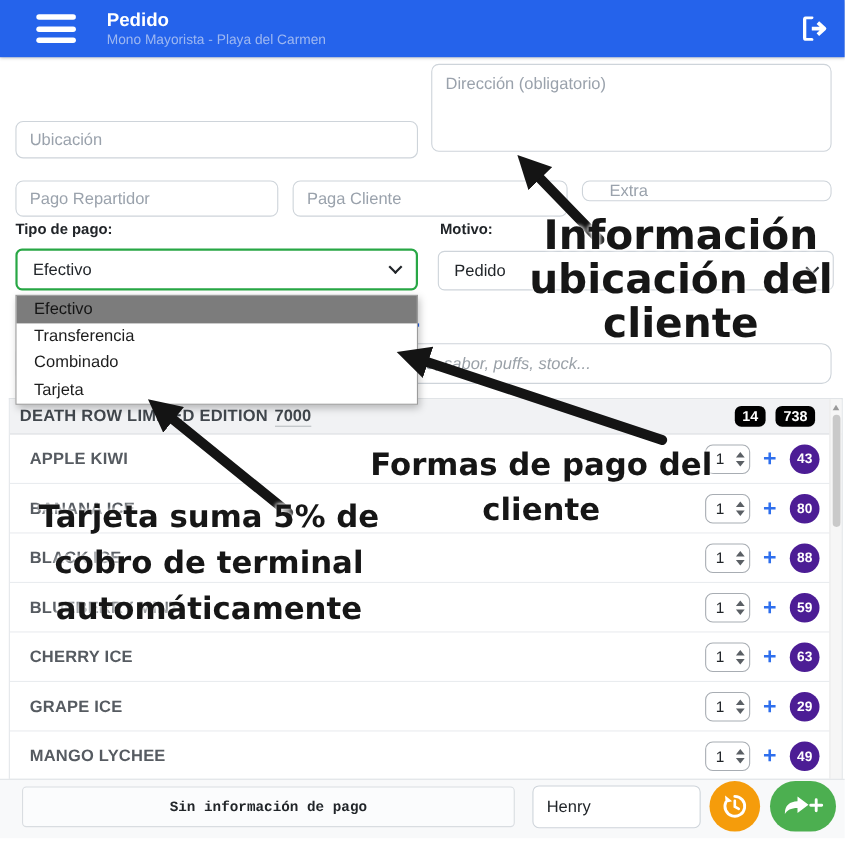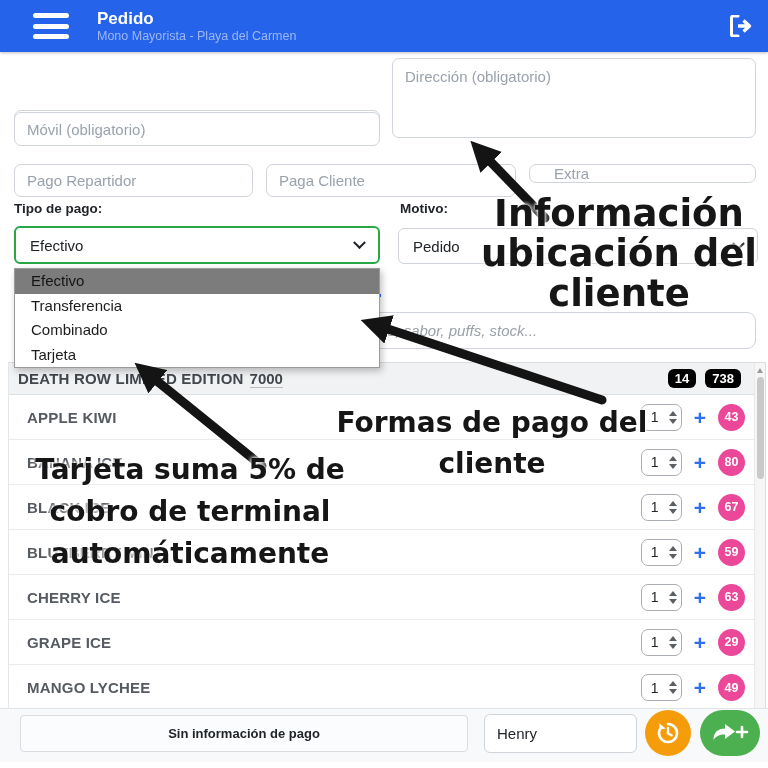--- a/index.html
+++ b/index.html
@@ -75,38 +75,38 @@
   .row-controls { margin-left:auto; display:flex; align-items:center; gap:12px; }
   .qty-input { width:41px; height:27px; border:1px solid #a8adb3; border-radius:7px;
                display:flex; align-items:center; padding:0 4px 0 9px; background:#fff; cursor:text; }
   .qty-value { font-size:14px; color:#212529; }
   .spinner { margin-left:auto; display:flex; flex-direction:column; gap:3px; cursor:pointer; }
   .spinner .up { width:0; height:0; border-left:4px solid transparent;
                  border-right:4px solid transparent; border-bottom:5px solid #5a5f64; }
   .spinner .dn { width:0; height:0; border-left:4px solid transparent;
                  border-right:4px solid transparent; border-top:5px solid #5a5f64; }
   .plus { font-size:21px; font-weight:bold; color:#2f6fed; cursor:pointer; line-height:21px; }
-  .stock-badge { width:27px; height:27px; border-radius:50%; background:#ec4899; color:#fff;
+  .stock-badge { width:27px; height:27px; border-radius:50%; background:#4c1d95; color:#fff;
                  font-size:12.5px; font-weight:bold; display:flex; align-items:center;
                  justify-content:center; }
   
   .scrollbar { position:absolute; right:0; top:0; bottom:0; width:11px; background:#f6f6f6;
                border-left:1px solid #e9e9e9; cursor:pointer; }
   .scroll-up { position:absolute; top:5px; left:2px; width:0; height:0;
                border-left:3.5px solid transparent; border-right:3.5px solid transparent;
                border-bottom:5px solid #9a9a9a; }
   .scroll-thumb { position:absolute; top:14px; left:2px; width:7px; height:102px;
                   background:#c9c9c9; border-radius:4px; }
 
   
   .footer { position:absolute; left:0; top:708px; width:768px; height:54px;
             background:#f8f9fa; border-top:1px solid #e2e5e8; }
   .pay-btn { position:absolute; left:20px; top:6px; width:448px; height:37px;
              background:#fbfcfd; border:1px solid #d9dde1; border-radius:4px;
-             font-family:Liberation Sans, sans-serif; font-size:13px; font-weight:bold;
+             font-family:Liberation Mono, monospace; font-size:13px; font-weight:bold;
              color:#212529; display:flex; align-items:center; justify-content:center;
              cursor:pointer; }
   .in-name { position:absolute; left:484px; top:5px; width:153px; height:39px;
              border-radius:6px; padding:0 12px; font-size:15px; }
   .btn-history { position:absolute; left:645px; top:1px; width:46px; height:46px;
                  border-radius:50%; background:#f59c0b; border:none; cursor:pointer;
                  display:flex; align-items:center; justify-content:center; }
   .btn-submit { position:absolute; left:700px; top:1px; width:60px; height:46px;
                 border-radius:23px; background:#4caf50; border:none; cursor:pointer;
                 display:flex; align-items:center; justify-content:center; }
@@ -139,21 +139,20 @@
       <div class="subtitle">Mono Mayorista - Playa del Carmen</div>
     </div>
     <svg class="logout" viewBox="0 0 24 22">
       <path d="M8 1 H3 a1.5 1.5 0 0 0 -1.5 1.5 V19.5 A1.5 1.5 0 0 0 3 21 H8" fill="none" stroke="#fff" stroke-width="3" stroke-linecap="round"></path>
       <path d="M8 11 H17 M13.5 5.5 L19.5 11 L13.5 16.5" fill="none" stroke="#fff" stroke-width="3.4" stroke-linejoin="round"></path>
     </svg>
   </header>
 
   <input class="in-ubicacion" placeholder="Ubicación" style="">
   <textarea class="in-direccion" placeholder="Dirección (obligatorio)" style=""></textarea>
-  <input class="in-movil" placeholder="Móvil (obligatorio)" style="">
   <input class="in-pagorep" placeholder="Pago Repartidor" style="">
   <input class="in-pagacli" placeholder="Paga Cliente" style="">
   <input class="in-extra" placeholder="Extra" style="">
 
   <div class="field-label lbl-tipo">Tipo de pago:</div>
   <div class="field-label lbl-motivo">Motivo:</div>
 
   <div class="select sel-tipo">
     <span>Efectivo</span>
     <i class="chevron"></i>
@@ -217,21 +216,21 @@
     <span class="product-name">BLACK ICE</span>
     <span class="row-controls">
       <span class="qty-input">
         <span class="qty-value">1</span>
         <span class="spinner">
           <i class="up"></i>
                 <i class="dn"></i>
         </span>
       </span>
       <span class="plus">+</span>
-      <span class="stock-badge">67</span>
+      <span class="stock-badge">88</span>
     </span>
   </div>
 
   <div class="product-row">
     <span class="product-name">BLUEBERRY MINT</span>
     <span class="row-controls">
       <span class="qty-input">
         <span class="qty-value">1</span>
         <span class="spinner">
           <i class="up"></i>

